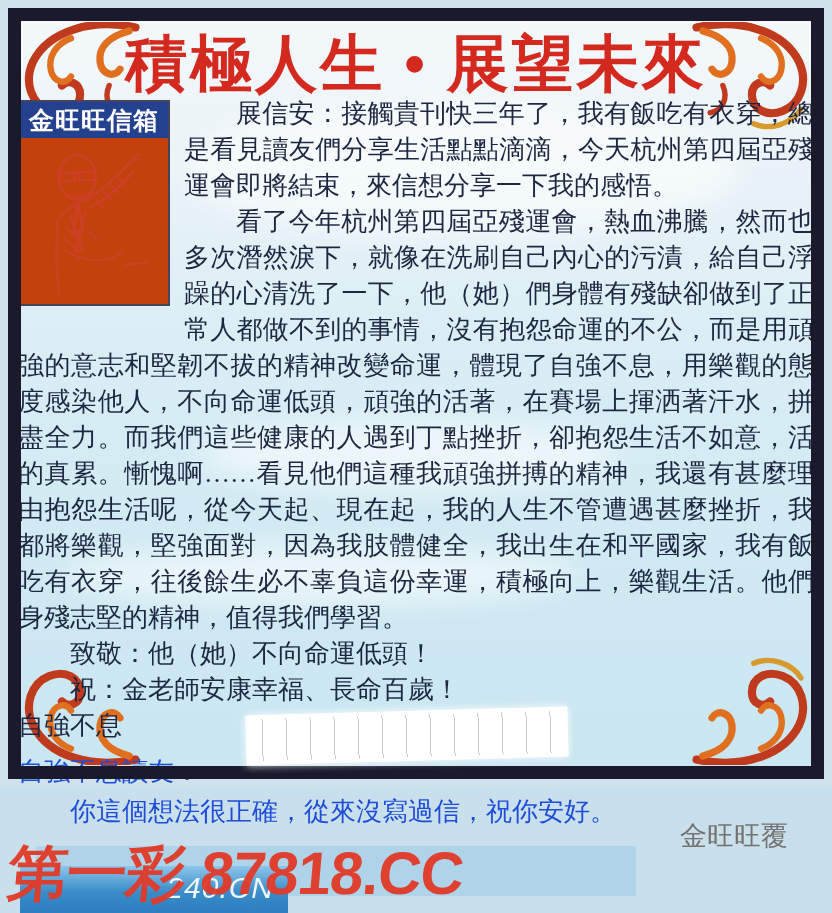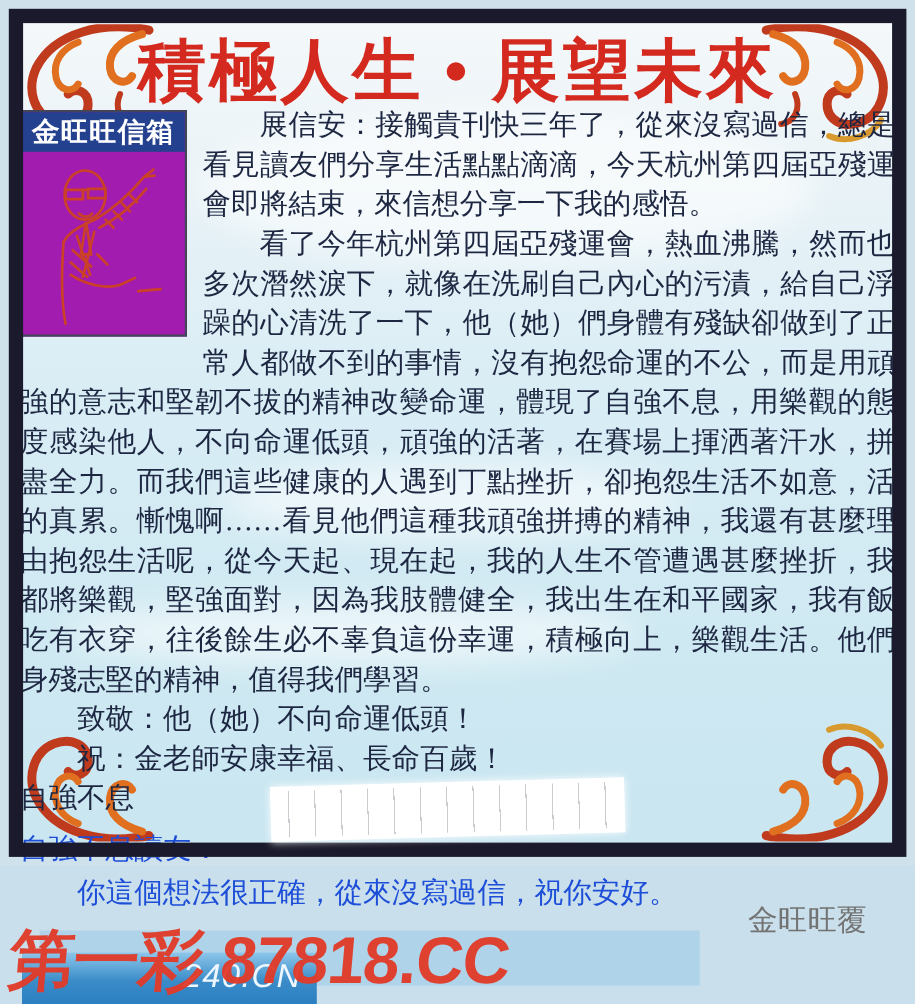--- a/index.html
+++ b/index.html
@@ -15,21 +15,21 @@
   .c-tl{left:22px;top:22px;}
   .c-tr{right:22px;top:22px;transform:scaleX(-1);}
   .c-bl{left:22px;bottom:22px;transform:scaleY(-1);}
   .c-br{right:22px;bottom:22px;transform:scale(-1,-1);}
   
   .title{position:absolute;left:60px;right:60px;top:22px;text-align:center;z-index:2;
     font-size:62px;font-weight:bold;color:#d4291e;letter-spacing:3px;white-space:nowrap;}
   
   .letter{position:absolute;left:18px;top:96px;width:796px;z-index:2;color:#1d2742;
     font-size:26px;line-height:36px;text-align:justify;}
-  .mailbox{float:left;width:152px;height:206px;margin:4px 14px 19px 0;background:#a21caf;
+  .mailbox{float:left;width:152px;height:206px;margin:4px 14px 19px 0;background:#c2410c;
     border:2px solid #44445a;box-sizing:border-box;}
   .mailbox-header{height:36px;background:#24418f;color:#fff;display:flex;align-items:center;justify-content:center;
     font-family:"Liberation Sans",sans-serif;font-weight:bold;font-size:25px;letter-spacing:1px;}
   .mailbox-art{height:166px;display:flex;align-items:center;justify-content:center;}
   .mailbox-art svg{width:140px;height:158px;}
   .salutation{text-indent:0;}
   .para{text-indent:2em;}
   .tribute{margin-left:2em;text-align:left;}
   .sig-right{text-align:left;padding-right:26px;}
   
@@ -133,21 +133,21 @@
             <path d="M53 64 L58 96 L48 96 Z"></path>
             <path d="M38 116 C54 126 72 130 86 126"></path>
             <path d="M86 126 l15 -7"></path>
             <path d="M40 92 l18 16 M38 104 l16 14 M64 96 l10 10"></path>
             <path d="M104 132 l22 -2"></path>
           </g>
         </svg>
       </div>
     </div>
 
-    <div class="para">展信安：接觸貴刊快三年了，從來沒寫過信，總是看見讀友們分享生活點點滴滴，今天杭州第四屆亞殘運會即將結束，來信想分享一下我的感悟。</div>
+    <div class="para">展信安：接觸貴刊快三年了，我有飯吃有衣穿，總是看見讀友們分享生活點點滴滴，今天杭州第四屆亞殘運會即將結束，來信想分享一下我的感悟。</div>
     <div class="para">看了今年杭州第四屆亞殘運會，熱血沸騰，然而也多次潛然淚下，就像在洗刷自己內心的污漬，給自己浮躁的心清洗了一下，他（她）們身體有殘缺卻做到了正常人都做不到的事情，沒有抱怨命運的不公，而是用頑強的意志和堅韌不拔的精神改變命運，體現了自強不息，用樂觀的態度感染他人，不向命運低頭，頑強的活著，在賽場上揮洒著汗水，拼盡全力。而我們這些健康的人遇到丁點挫折，卻抱怨生活不如意，活的真累。慚愧啊……看見他們這種我頑強拼搏的精神，我還有甚麼理由抱怨生活呢，從今天起、現在起，我的人生不管遭遇甚麼挫折，我都將樂觀，堅強面對，因為我肢體健全，我出生在和平國家，我有飯吃有衣穿，往後餘生必不辜負這份幸運，積極向上，樂觀生活。他們身殘志堅的精神，值得我們學習。</div>
     <div class="tribute">致敬：他（她）不向命運低頭！</div>
     <div class="tribute">祝：金老師安康幸福、長命百歲！</div>
     <div class="sig-right">自強不息</div>
   </div>
 
   <div class="erased"></div>
 
   <div class="reply">
     <div>自強不息讀友：</div>

